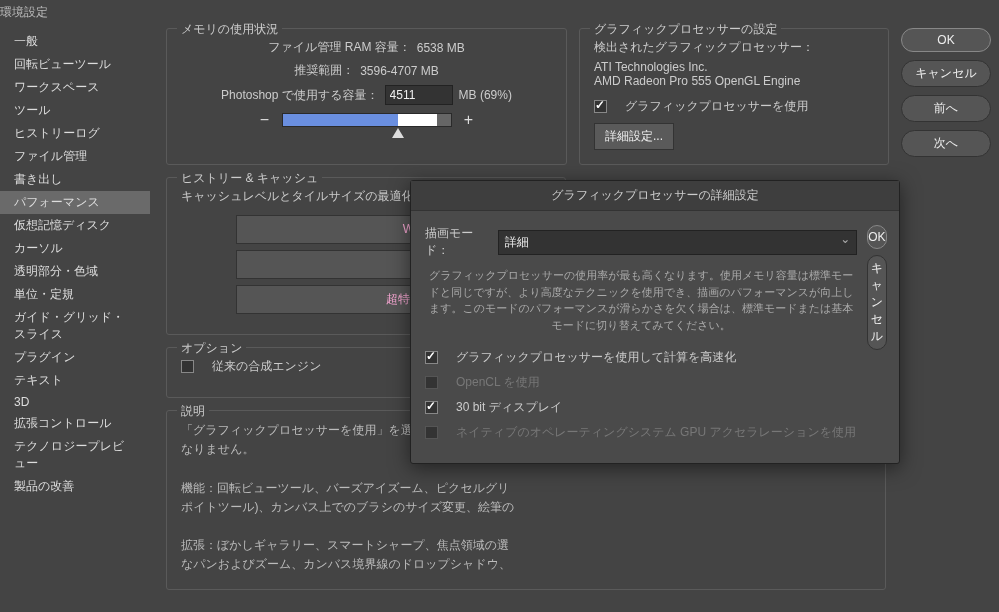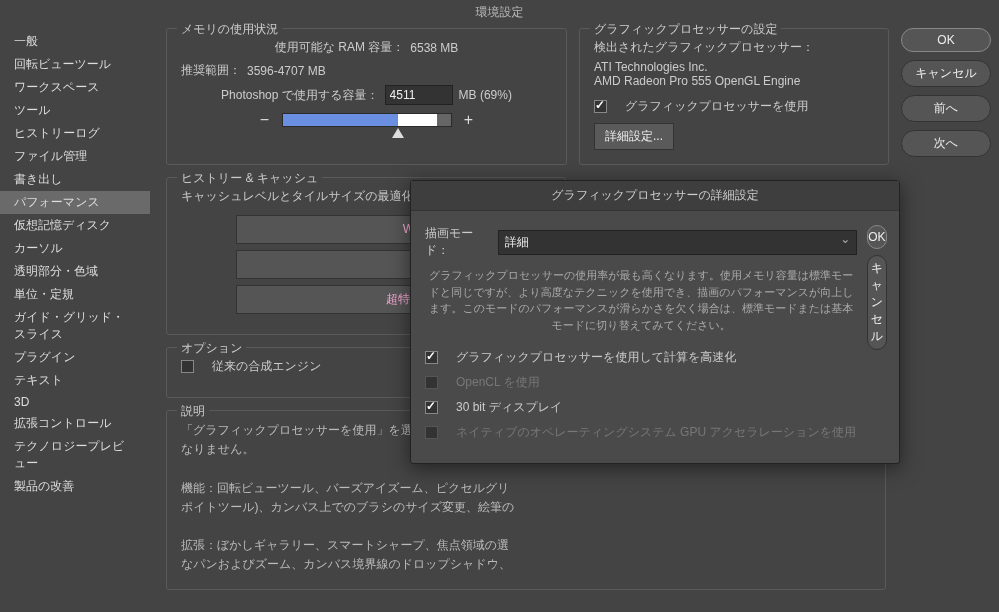--- a/index.html
+++ b/index.html
@@ -1,17 +1,17 @@
 <!DOCTYPE html>
 <html><head>
 <meta charset="utf-8">
 <style>
 * { box-sizing: border-box; margin: 0; padding: 0; font-family: -apple-system, "Hiragino Sans", sans-serif; }
 body { background: #444; color: #ccc; font-size: 12px; width: 999px; height: 612px; overflow: hidden; position: relative; }
-.titlebar { height: 24px; text-align: center; line-height: 24px; color: #bbb; font-size: 12px; background: #444; }
+.titlebar { height: 24px; text-align: left; line-height: 24px; color: #bbb; font-size: 12px; background: #444; }
 .main { display: flex; height: 588px; }
 .sidebar { width: 150px; background: #444; padding-top: 6px; }
 .sidebar-item { padding: 3px 14px; color: #ddd; font-size: 12px; cursor: default; }
 .sidebar-item.selected { background: #6a6a6a; }
 .content { flex: 1; padding: 4px 8px 8px 16px; position: relative; }
 .fieldset { border: 1px solid #5a5a5a; border-radius: 3px; padding: 10px 14px 14px; margin-bottom: 12px; position: relative; }
 .fieldset-label { position: absolute; top: -8px; left: 10px; background: #444; padding: 0 4px; color: #ccc; font-size: 12px; }
 .row { display: flex; align-items: center; margin-bottom: 6px; }
 .label-right { text-align: right; color: #ccc; }
 .input-num { width: 68px; background: #333; border: 1px solid #222; color: #eee; padding: 2px 4px; font-size: 12px; }
@@ -69,24 +69,24 @@
     <div class="sidebar-item">拡張コントロール</div>
     <div class="sidebar-item">テクノロジープレビュー</div>
     <div class="sidebar-item">製品の改善</div>
   </div>
 
   <div class="content">
     <div class="top-row">
       <div class="fieldset mem-box">
         <div class="fieldset-label">メモリの使用状況</div>
         <div class="row" style="justify-content:center;gap:6px">
-          <span class="label-right">使用可能な RAM 容量：</span>
+          <span class="label-right">ファイル管理 RAM 容量：</span>
           <span>6538 MB</span>
         </div>
-        <div class="row" style="justify-content:flex-start;gap:6px">
+        <div class="row" style="justify-content:center;gap:6px">
           <span class="label-right">推奨範囲：</span>
           <span>3596-4707 MB</span>
         </div>
         <div class="row" style="justify-content:center;gap:6px">
           <span class="label-right">Photoshop で使用する容量：</span>
           <input class="input-num" value="4511" style="">
           <span>MB (69%)</span>
         </div>
         <div class="slider-wrap">
           <span class="slider-minus">−</span>

